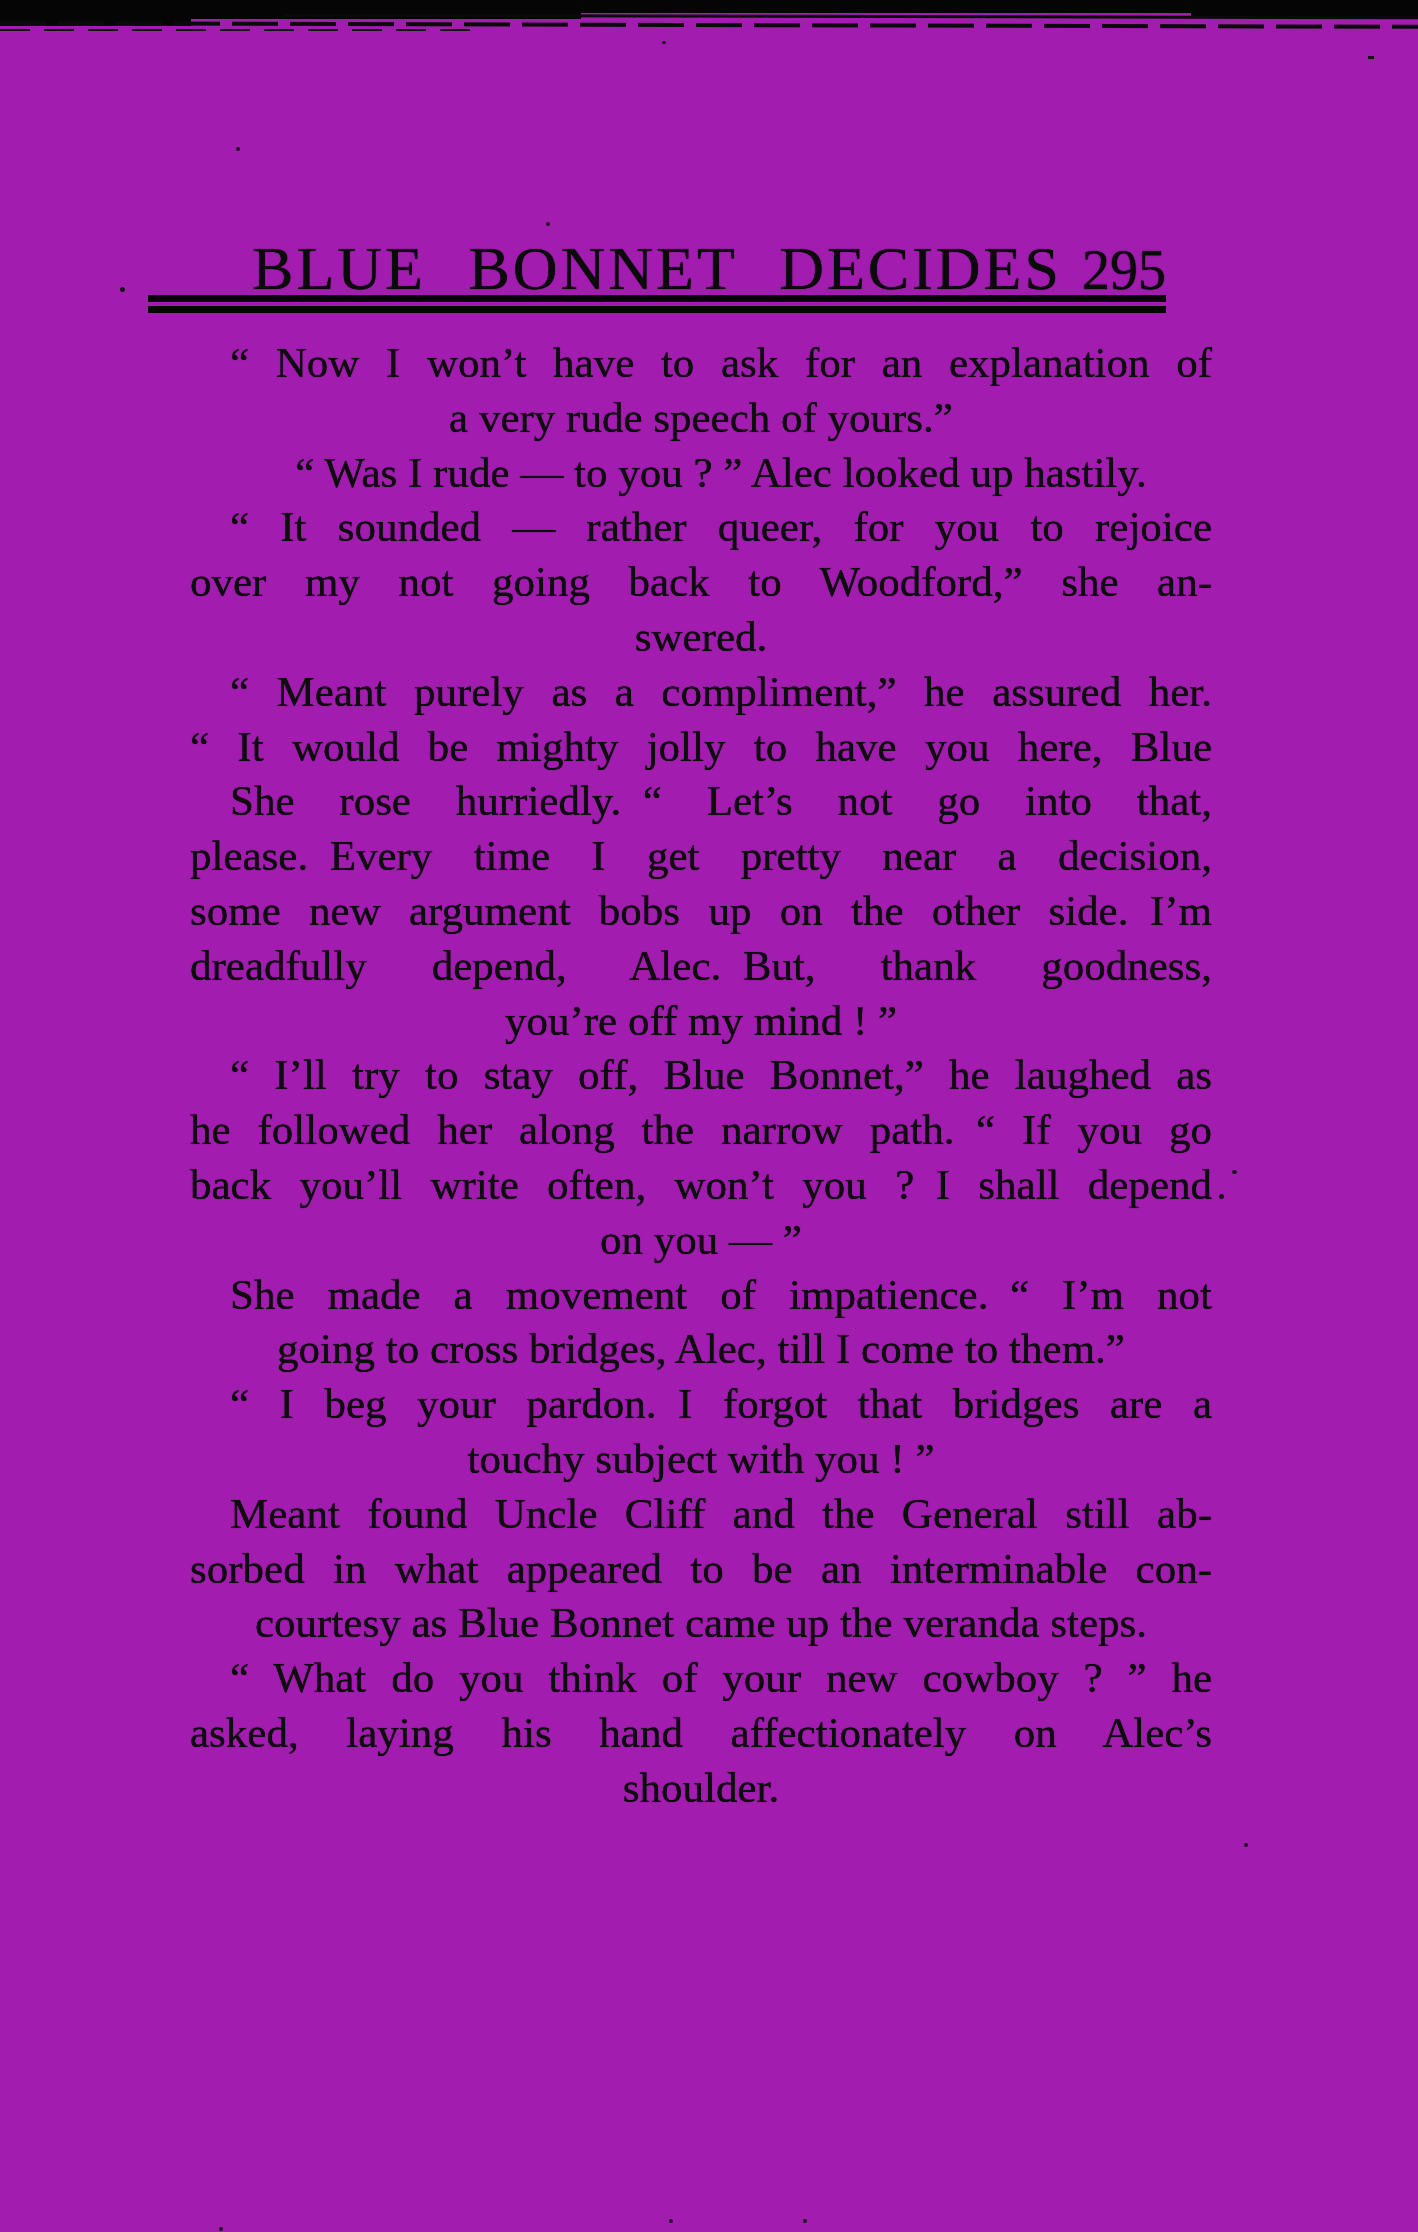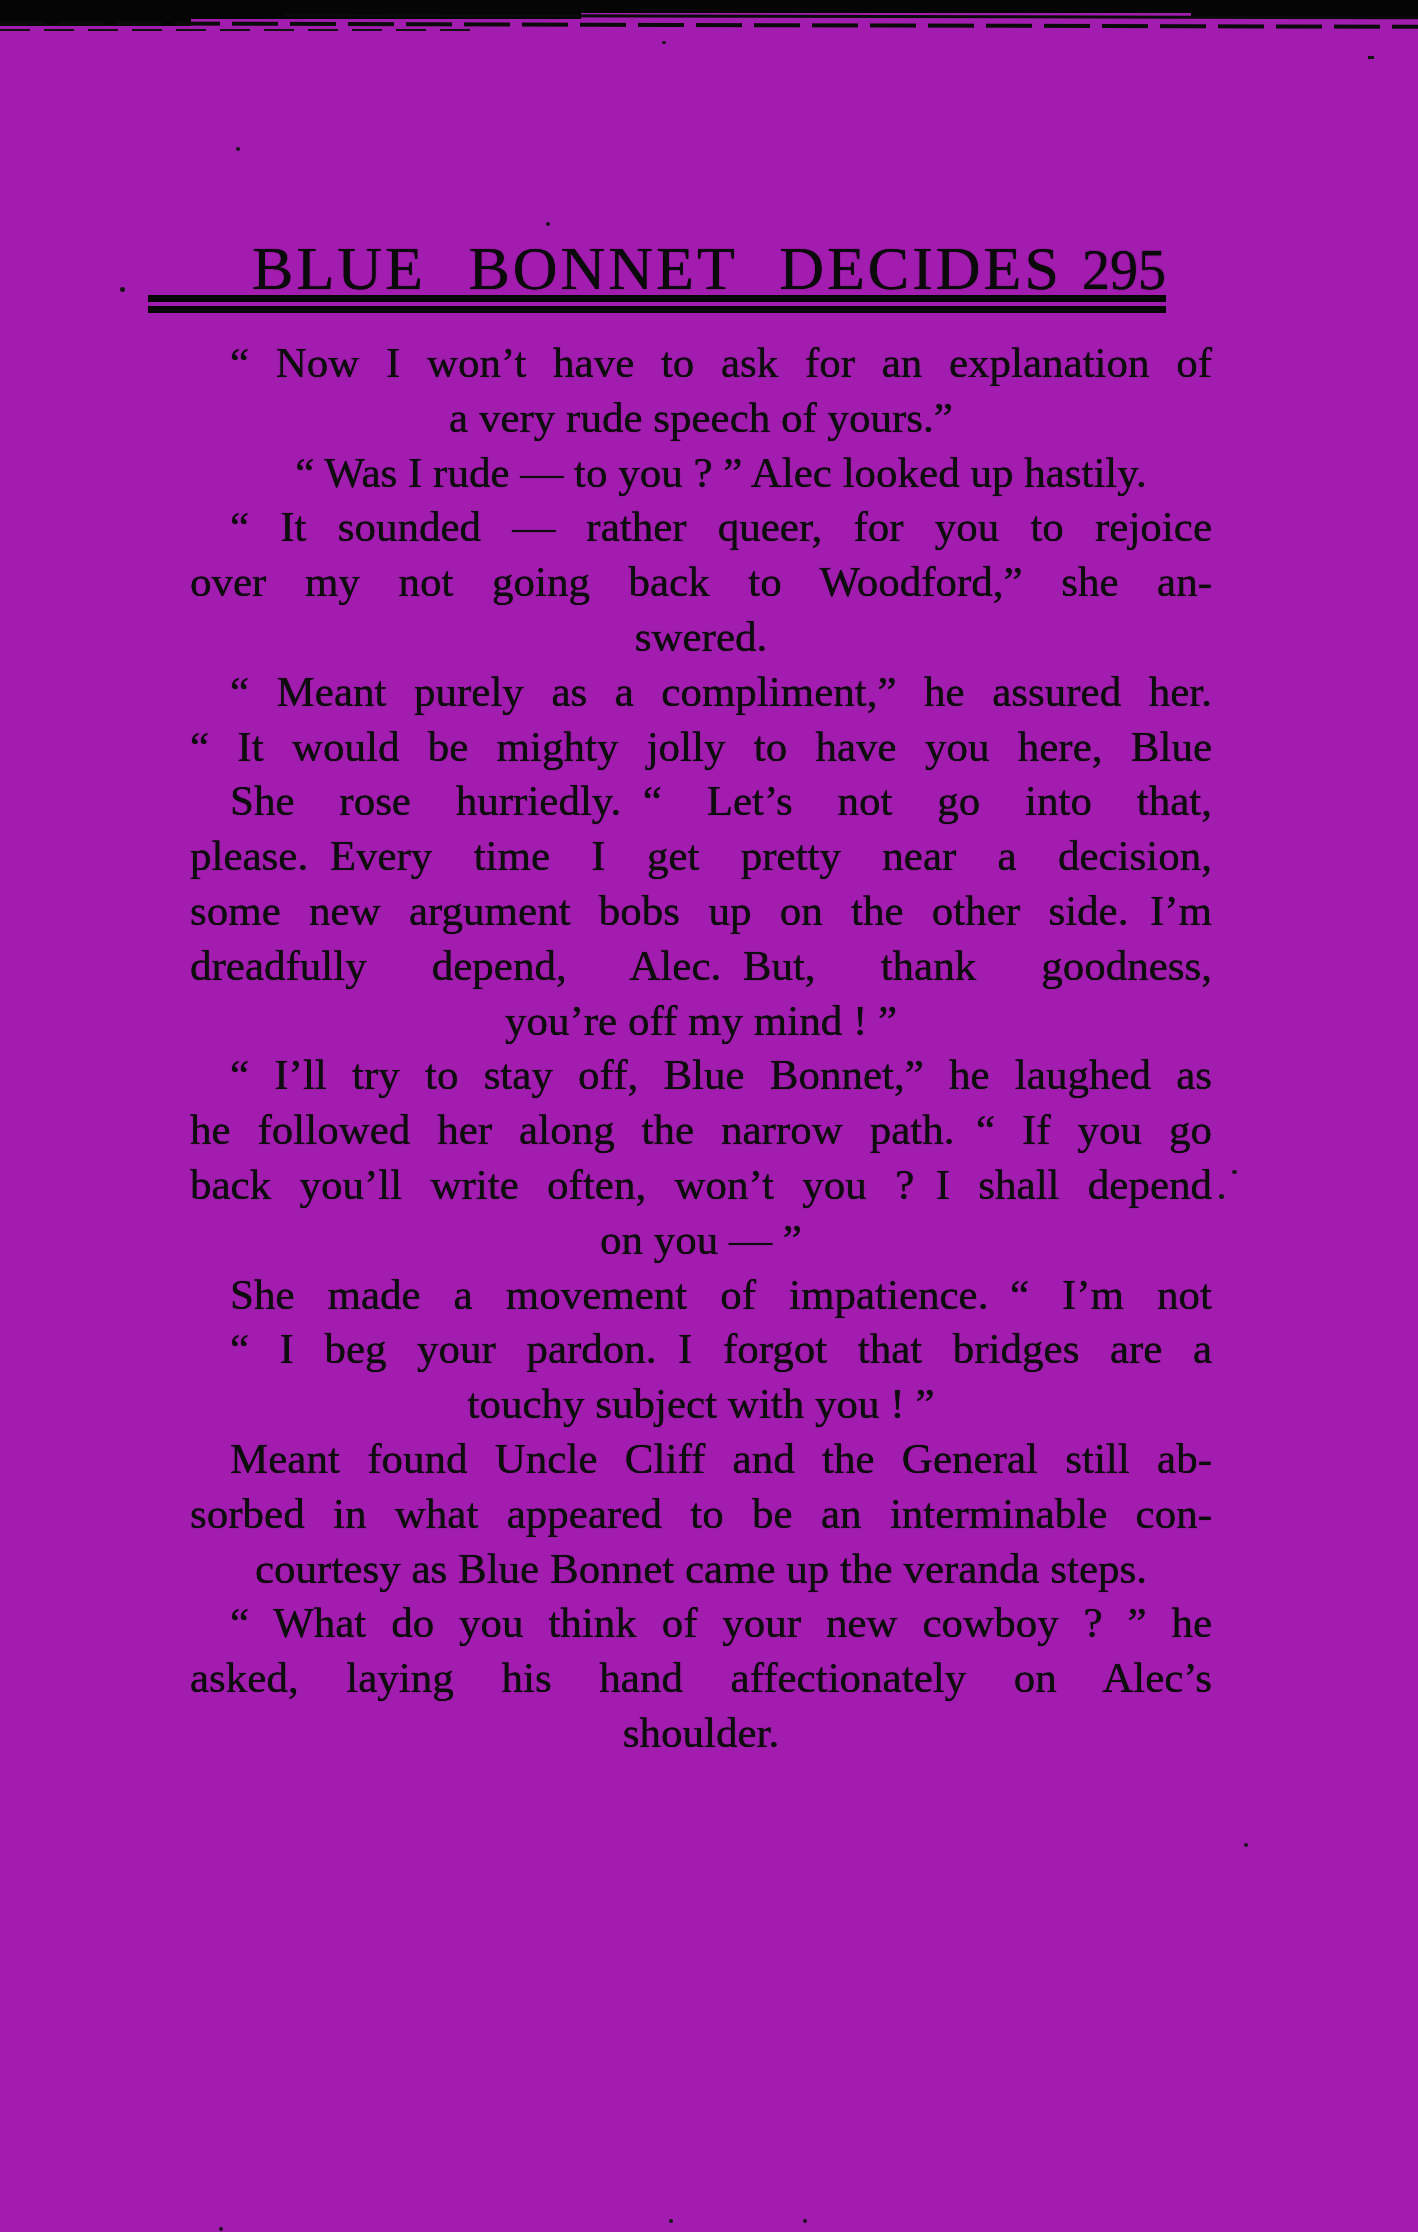--- a/index.html
+++ b/index.html
@@ -95,20 +95,21 @@
       <div class="line first fill">She rose hurriedly. “ Let’s not go into that,</div>
       <div class="line fill">please. Every time I get pretty near a decision,</div>
       <div class="line fill">some new argument bobs up on the other side. I’m</div>
       <div class="line fill">dreadfully depend, Alec. But, thank goodness,</div>
       <div class="line last">you’re off my mind ! ”</div>
       <div class="line first fill">“ I’ll try to stay off, Blue Bonnet,” he laughed as</div>
       <div class="line fill">he followed her along the narrow path. “ If you go</div>
       <div class="line fill">back you’ll write often, won’t you ? I shall depend</div>
       <div class="line last">on you — ”</div>
       <div class="line first fill">She made a movement of impatience. “ I’m not</div>
+      <div class="line last">going to cross bridges, Alec, till I come to them.”</div>
       <div class="line first fill">“ I beg your pardon. I forgot that bridges are a</div>
       <div class="line last">touchy subject with you ! ”</div>
       <div class="line first fill">Meant found Uncle Cliff and the General still ab-</div>
       <div class="line fill">sorbed in what appeared to be an interminable con-</div>
       <div class="line last">courtesy as Blue Bonnet came up the veranda steps.</div>
       <div class="line first fill">“ What do you think of your new cowboy ? ” he</div>
       <div class="line fill">asked, laying his hand affectionately on Alec’s</div>
       <div class="line last">shoulder.</div>
     </div>
 

